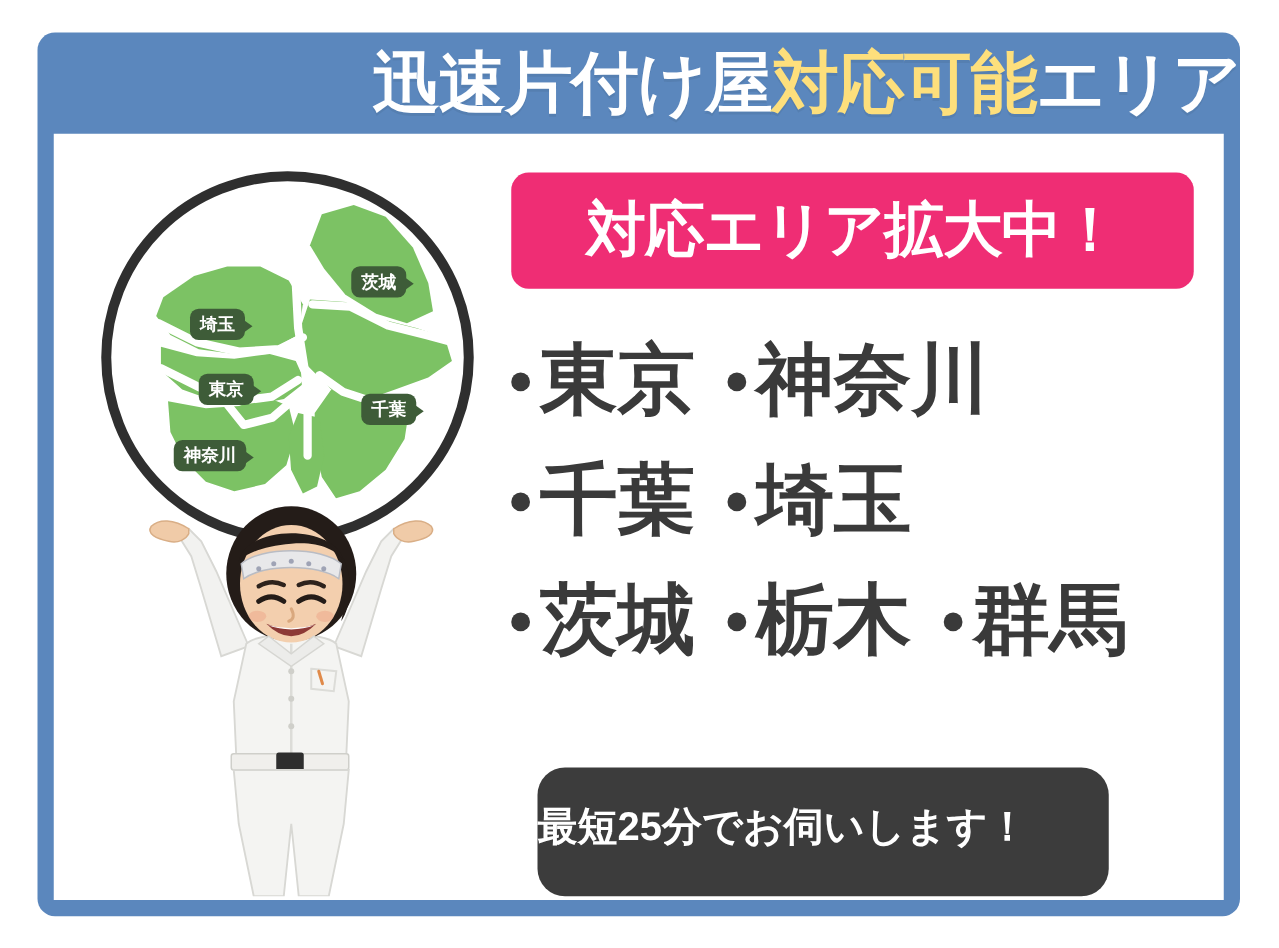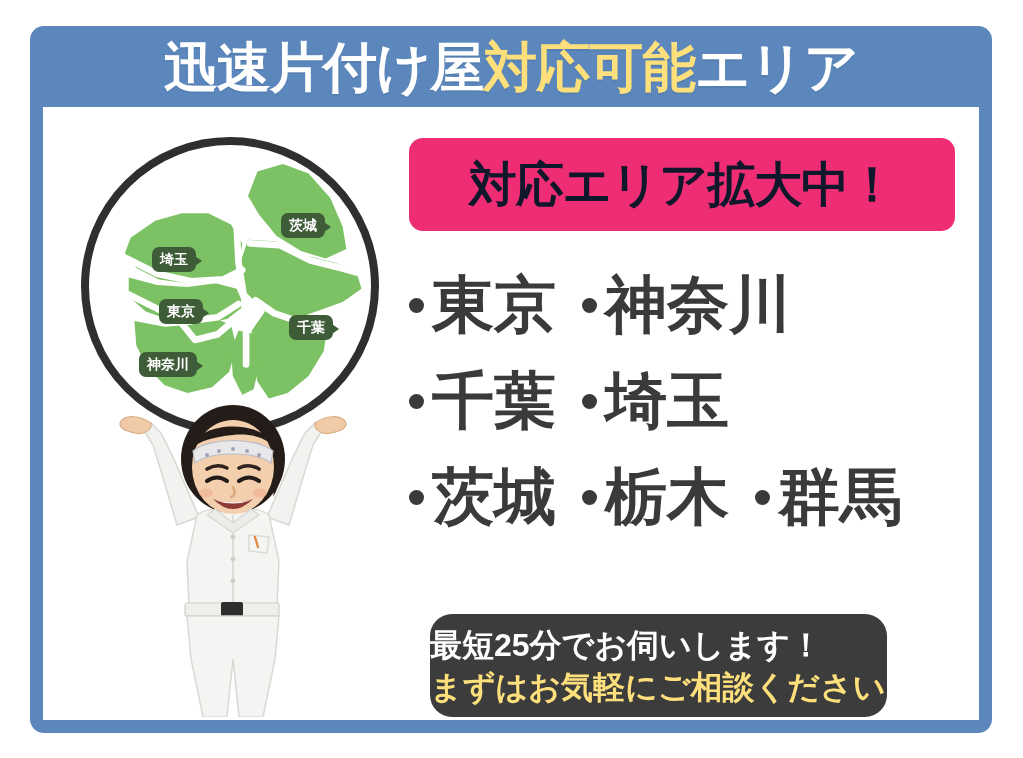--- a/index.html
+++ b/index.html
@@ -30,21 +30,21 @@
 
   
   #header-band {
     position: absolute;
     left: 0;
     top: 0;
     width: 962px;
     height: 81px;
     display: flex;
     align-items: center;
-    justify-content: center;
+    justify-content: flex-end;
   }
   #header-title {
     font-size: 54px;
     font-weight: bold;
     letter-spacing: -1px;
     line-height: 1;
     white-space: nowrap;
     text-shadow: 0 2px 0 rgba(0,0,0,0.06);
   }
   #header-title .w { color: #ffffff; }
@@ -124,21 +124,21 @@
     width: 546px;
     height: 93px;
     background: #ef2d74;
     border-radius: 14px;
     display: flex;
     align-items: center;
     justify-content: center;
     box-sizing: border-box;
   }
   #pink-banner-text {
-    color: #0f172a;
+    color: #ffffff;
     font-size: 48px;
     font-weight: bold;
     letter-spacing: -1px;
     line-height: 1;
     white-space: nowrap;
   }
 
   
   #area-list {
     position: absolute;
@@ -353,17 +353,16 @@
         <span class="area-item">
           <span class="area-bullet"></span>
           <span>群馬</span>
         </span>
       </div>
 
     </div>
 
     <div id="footer-box">
       <div id="footer-line-1">最短25分でお伺いします！</div>
-      <div id="footer-line-2">まずはお気軽にご相談ください</div>
     </div>
 
   </div>
 </div>
 
 </body></html>

